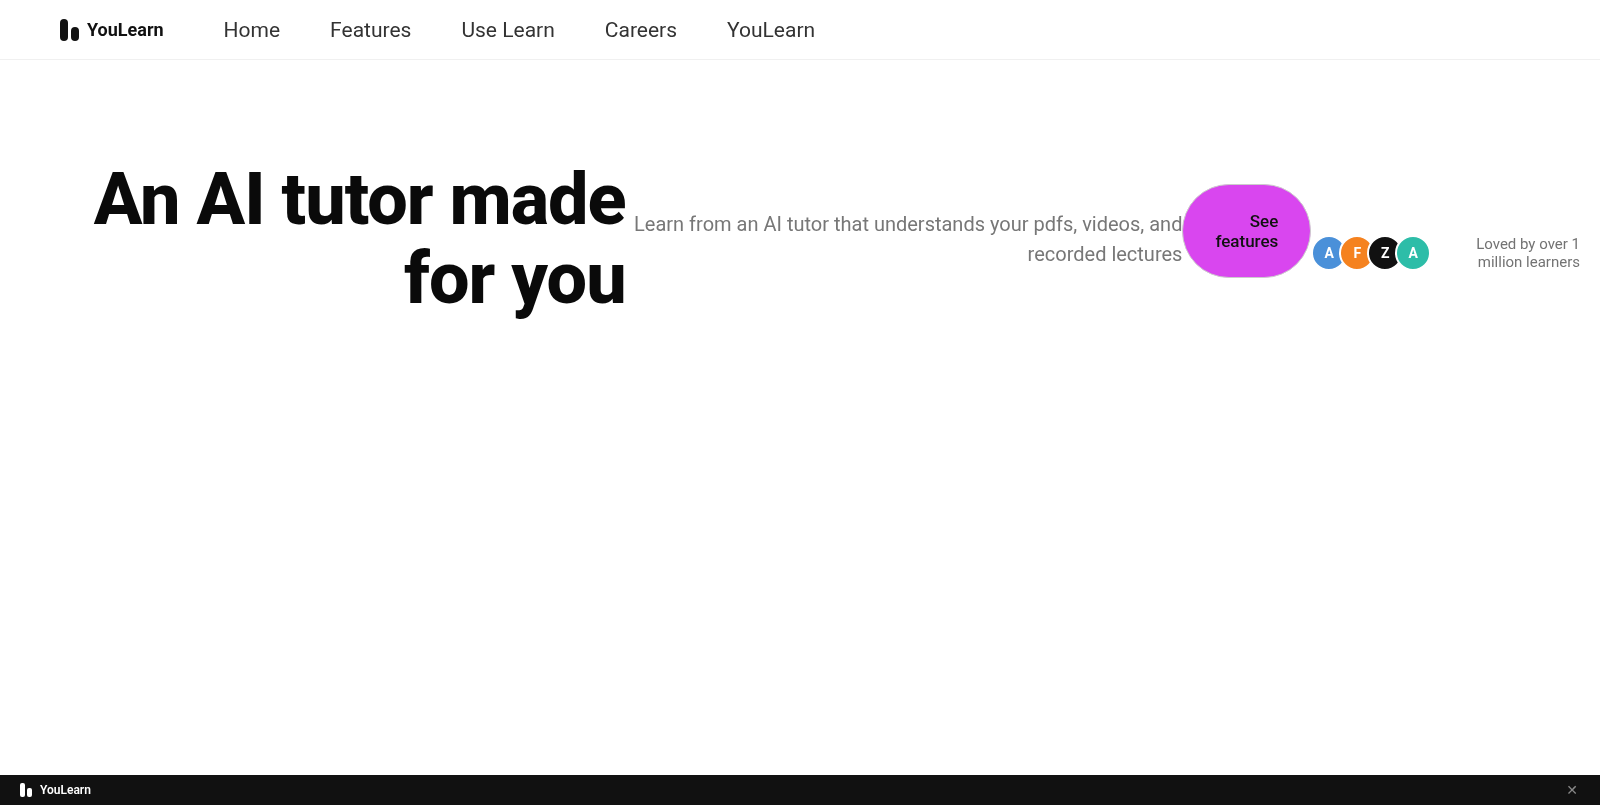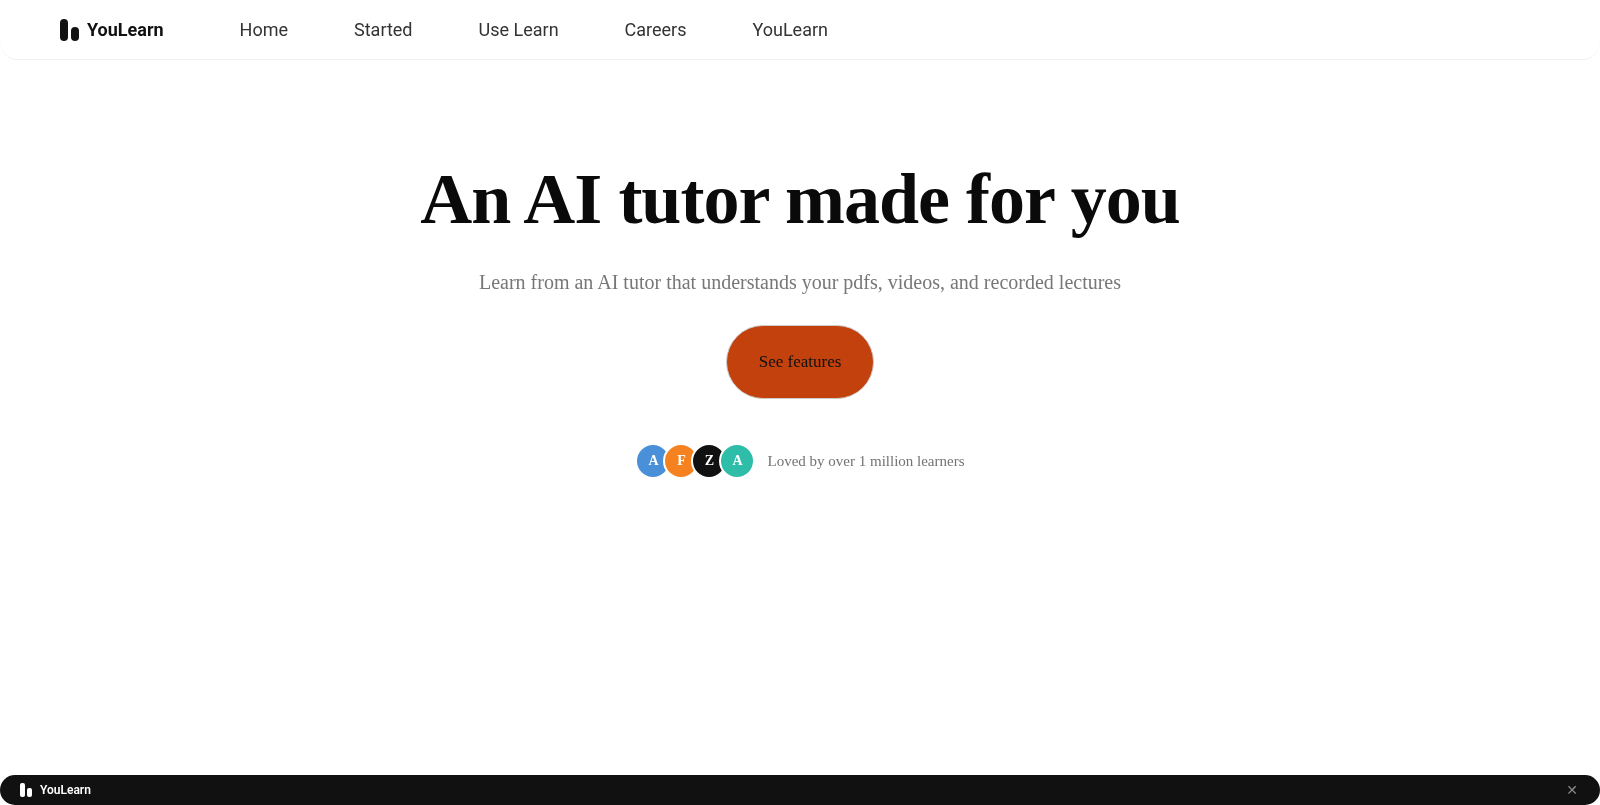--- a/index.html
+++ b/index.html
@@ -1,19 +1,18 @@
 <!DOCTYPE html>
 <html><head>
   <meta charset="utf-8">
   <style>
     * {
       margin: 0;
       padding: 0;
       box-sizing: border-box;
-      border-radius: 18px;
     }
 
     body {
       font-family: -apple-system, BlinkMacSystemFont, 'Segoe UI', Roboto, Helvetica, Arial, sans-serif;
       background-color: #ffffff;
       color: #111111;
       width: 1600px;
       min-height: 805px;
       overflow-x: hidden;
     }
@@ -63,34 +62,32 @@
 
     .nav-links {
       display: flex;
       gap: 50px;
       list-style: none;
     }
 
     .nav-links a {
       text-decoration: none;
       color: #333333;
-      font-size: 18px;
+      font-size: 21px;
       font-weight: 400;
-      margin-left: 16px;
     }
 
     
     .hero {
       display: flex;
-      flex-direction: column;
+      flex-direction: row;
       align-items: center;
       justify-content: center;
-      text-align: left;
+      text-align: right;
       padding: 100px 20px 60px;
-      font-family: Liberation Serif, serif;
     }
 
     .hero-title {
       font-size: 72px;
       font-weight: 800;
       color: #0a0a0a;
       line-height: 1.1;
       max-width: 900px;
       margin-bottom: 28px;
       letter-spacing: -1px;
@@ -109,21 +106,21 @@
       display: flex;
       gap: 20px;
       align-items: center;
       margin-bottom: 44px;
     }
 
     .btn-see-features {
       padding: 26px 32px;
       border: 1.5px solid #cccccc;
       border-radius: 50px;
-      background: #c2410c;
+      background: #d946ef;
       color: #111111;
       font-size: 17px;
       font-weight: 500;
       cursor: pointer;
       text-decoration: none;
       transition: background 0.2s;
     }
 
     .btn-get-started {
       padding: 14px 32px;
@@ -242,21 +239,21 @@
       <div class="logo-bar-right"></div>
     </div>
     <span class="logo-text">YouLearn</span>
   </div>
 
   <ul class="nav-links">
     <li>
       <a href="#">Home</a>
     </li>
     <li>
-      <a href="#">Started</a>
+      <a href="#">Features</a>
     </li>
     <li>
       <a href="#">Use Learn</a>
     </li>
     <li>
       <a href="#">Careers</a>
     </li>
     <li>
       <a href="#">YouLearn</a>
     </li>

